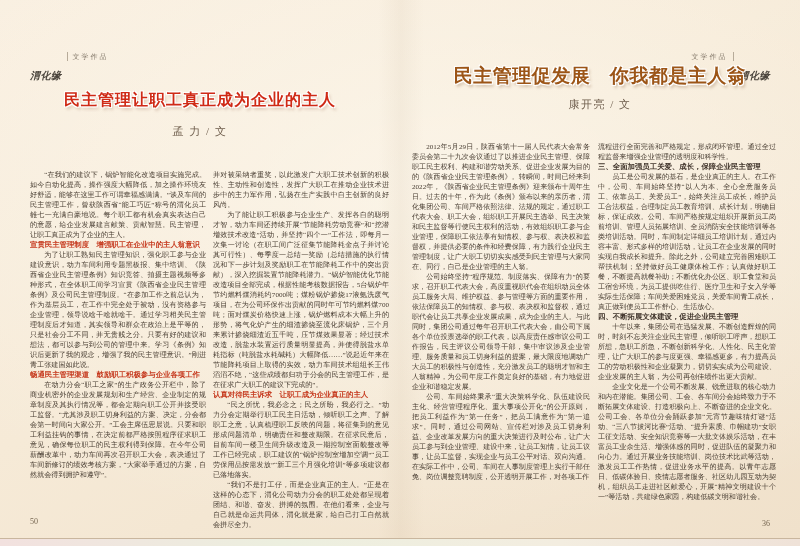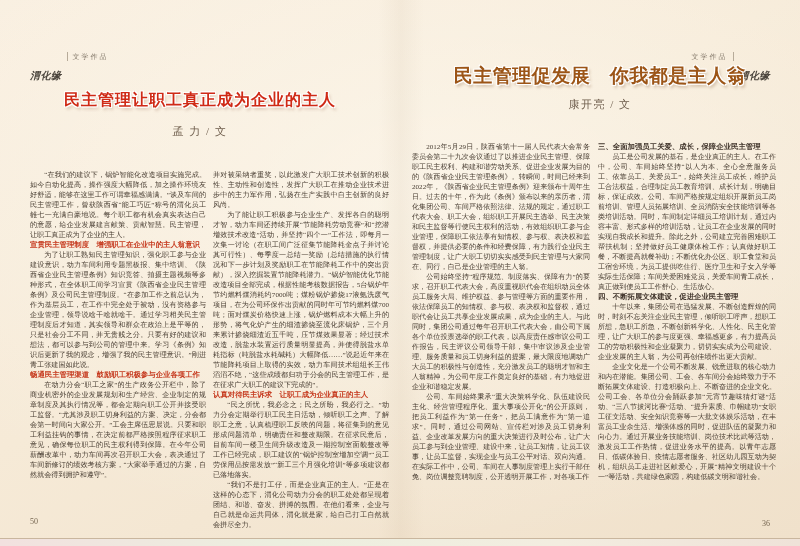--- a/index.html
+++ b/index.html
@@ -114,20 +114,21 @@
       <span class="logo">渭化缘</span>
     </div>
     <div class="title-right">民主管理促发展　你我都是主人翁</div>
     <div class="byline byline-right">康开亮 / 文</div>
     <div class="tcol rcol1">
         <p class="para">2012年5月29日，陕西省第十一届人民代表大会常务委员会第二十九次会议通过了以推进企业民主管理、保障职工民主权利、构建和谐劳动关系、促进企业发展为目的的《陕西省企业民主管理条例》。转瞬间，时间已经来到2022年，《陕西省企业民主管理条例》迎来颁布十周年生日。过去的十年，作为此《条例》颁布以来的亲历者，渭化集团公司、车间严格依照法律、法规的规定，通过职工代表大会、职工大会，组织职工开展民主选举、民主决策和民主监督等行使民主权利的活动，有效组织职工参与企业管理，保障职工依法享有知情权、参与权、表决权和监督权，并提供必要的条件和经费保障，有力践行企业民主管理制度，让广大职工切切实实感受到民主管理与大家同在、同行，自己是企业管理的主人翁。</p>
         <p class="para">公司始终坚持“程序规范、制度落实、保障有力”的要求，召开职工代表大会，高度重视职代会在组织动员全体员工服务大局、维护权益、参与管理等方面的重要作用，依法保障员工的知情权、参与权、表决权和监督权，通过职代会让员工共享企业发展成果，成为企业的主人。与此同时，集团公司通过每年召开职工代表大会，由公司下属各个单位投票选举的职工代表，以高度责任感审议公司工作报告，民主评议公司领导干部，集中审议涉及企业管理、服务质量和员工切身利益的提案，最大限度地调动广大员工的积极性与创造性，充分激发员工的聪明才智和主人翁精神，为公司年度工作奠定良好的基础，有力地促进企业和谐稳定发展。</p>
         <p class="para">公司、车间始终秉承“重大决策科学化、队伍建设民主化、经营管理程序化、重大事项公开化”的公开原则，把员工利益作为“第一任务”，把员工满意作为“第一追求”。同时，通过公司网站、宣传栏对涉及员工切身利益、企业改革发展方向的重大决策进行及时公布，让广大员工参与到企业管理、建设中来，让员工知情，让员工议事，让员工监督，实现企业与员工公平对话、双向沟通。在实际工作中，公司、车间在人事制度管理上实行干部任免、岗位调整竞聘制度，公开透明开展工作，对各项工作</p>
       </div>
     <div class="tcol rcol2">
+        <p class="para cont">流程进行全面完善和严格规定，形成闭环管理。通过全过程监督来增强企业管理的透明度和科学性。</p>
         <p class="sub-heading">三、全面加强员工关爱、成长，保障企业民主管理</p>
         <p class="para">员工是公司发展的基石，是企业真正的主人。在工作中，公司、车间始终坚持“以人为本、全心全意服务员工、依靠员工、关爱员工”，始终关注员工成长，维护员工合法权益，合理制定员工教育培训、成长计划，明确目标，保证成效。公司、车间严格按规定组织开展新员工岗前培训、管理人员拓展培训、全员消防安全技能培训等各类培训活动。同时，车间制定详细员工培训计划，通过内容丰富、形式多样的培训活动，让员工在企业发展的同时实现自我成长和提升。除此之外，公司建立完善困难职工帮扶机制；坚持做好员工健康体检工作；认真做好职工餐，不断提高就餐补助；不断优化办公区、职工食堂和员工宿舍环境，为员工提供吃住行、医疗卫生和子女入学等实际生活保障；车间关爱困难党员，关爱车间青工成长，真正做到使员工工作舒心、生活放心。</p>
         <p class="sub-heading">四、不断拓展文体建设，促进企业民主管理</p>
         <p class="para">十年以来，集团公司在迅猛发展、不断创造辉煌的同时，时刻不忘关注企业民主管理，倾听职工呼声，想职工所想，急职工所急，不断创新科学化、人性化、民主化管理，让广大职工的参与度更强、幸福感更多，有力提高员工的劳动积极性和企业凝聚力，切切实实成为公司建设、企业发展的主人翁，为公司再创佳绩作出更大贡献。</p>
         <p class="para">企业文化是一个公司不断发展、锐意进取的核心动力和内在潜能。集团公司、工会、各车间分会始终致力于不断拓展文体建设、打造积极向上、不断奋进的企业文化。公司工会、各单位分会踊跃参加“元宵节趣味猜灯谜”活动、“三八节拔河比赛”活动、“提升素质、巾帼建功”女职工征文活动、安全知识竞赛等一大批文体娱乐活动，在丰富员工业余生活、增强体感的同时，促进队伍的凝聚力和向心力。通过开展业务技能培训、岗位技术比武等活动，激发员工工作热情，促进业务水平的提高。以青年志愿日、低碳体验日、疫情志愿者服务、社区幼儿园互动为契机，组织员工走进社区献爱心，开展“精神文明建设十个一”等活动，共建绿色家园，构建低碳文明和谐社会。</p>
       </div>
     <div class="pageno pageno-right">36</div>
   </div>
 </div>
 <div class="desk"></div>

